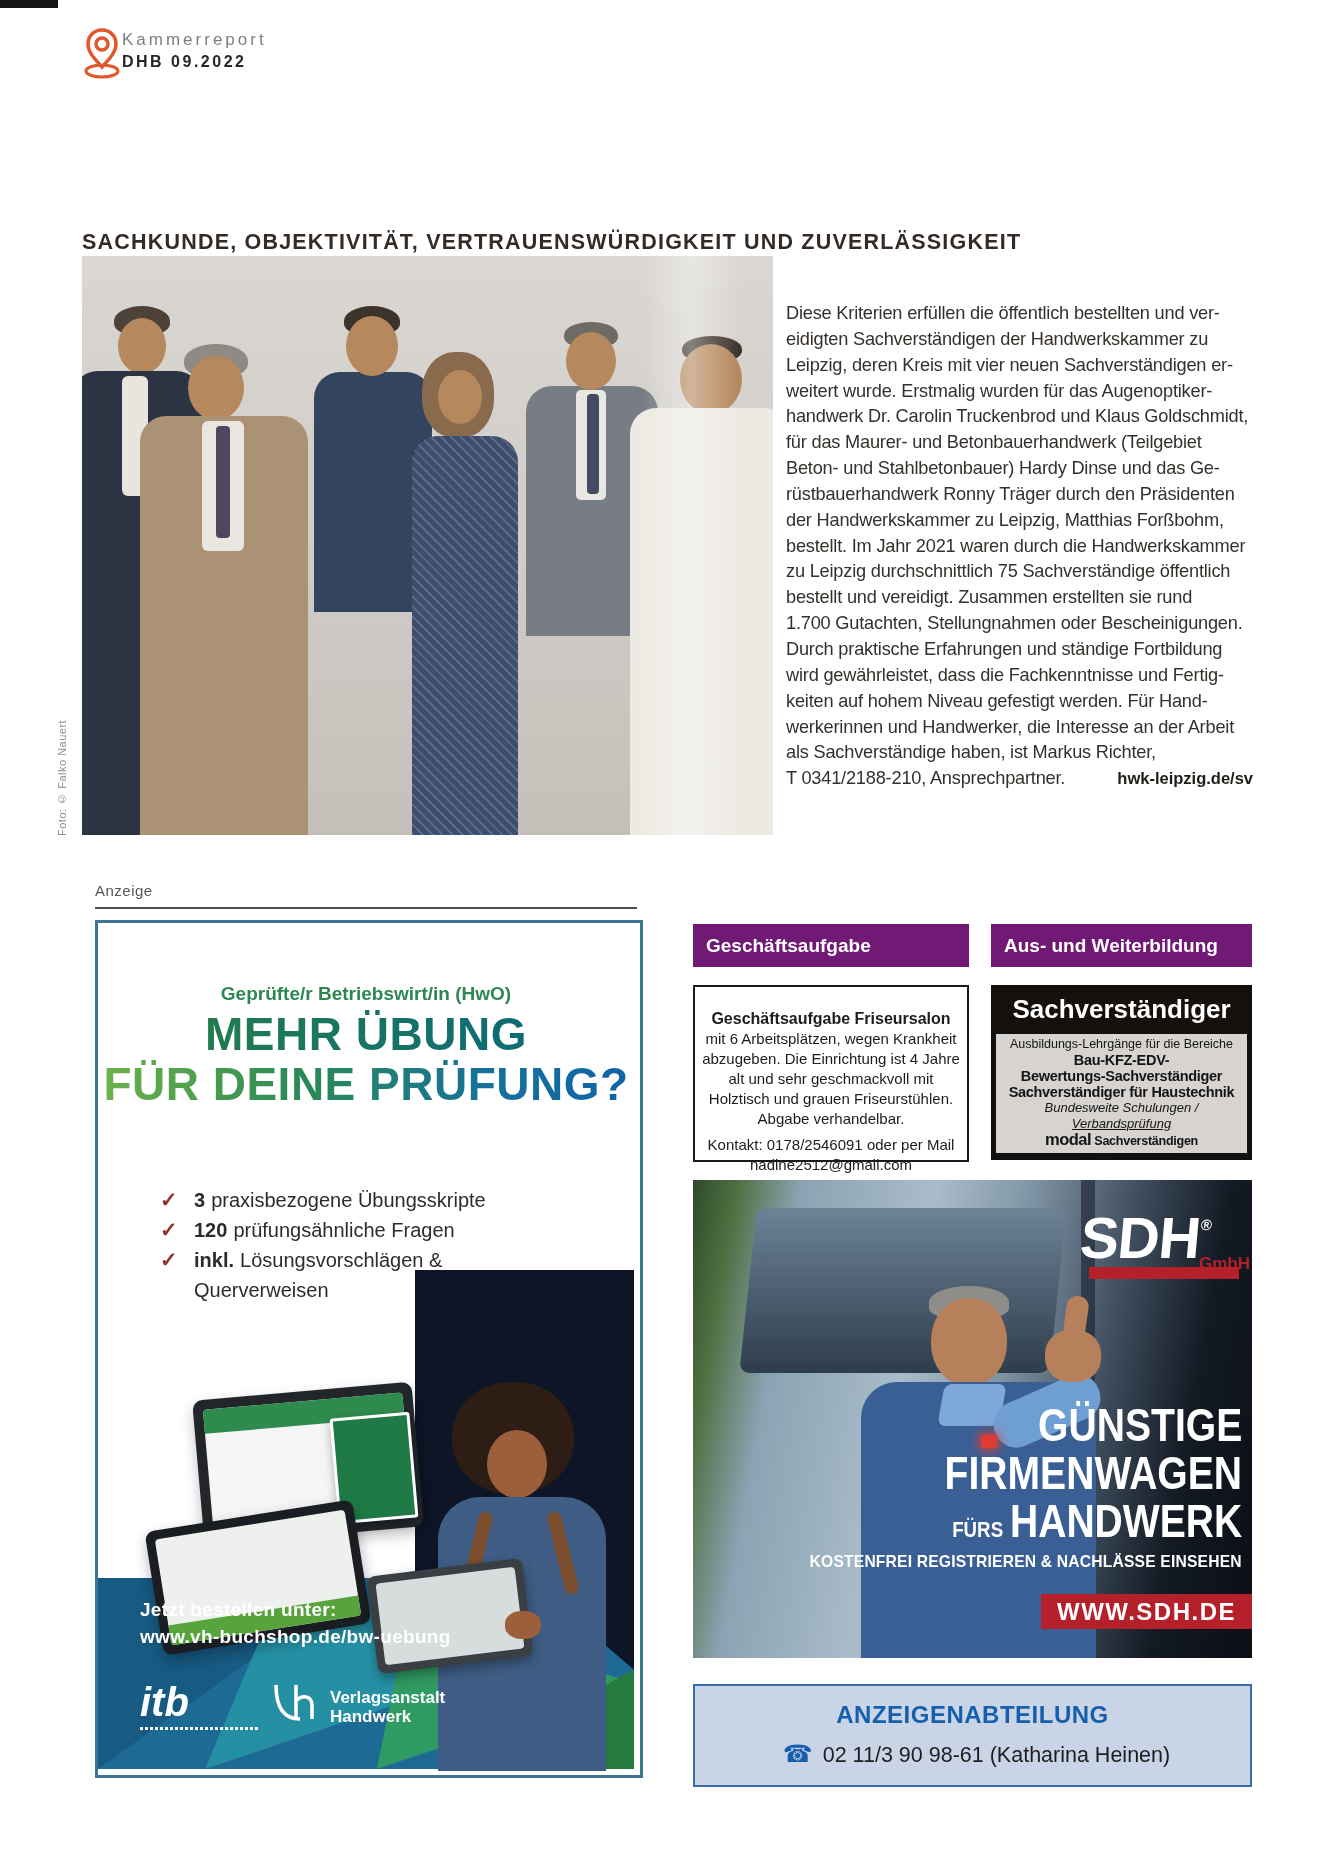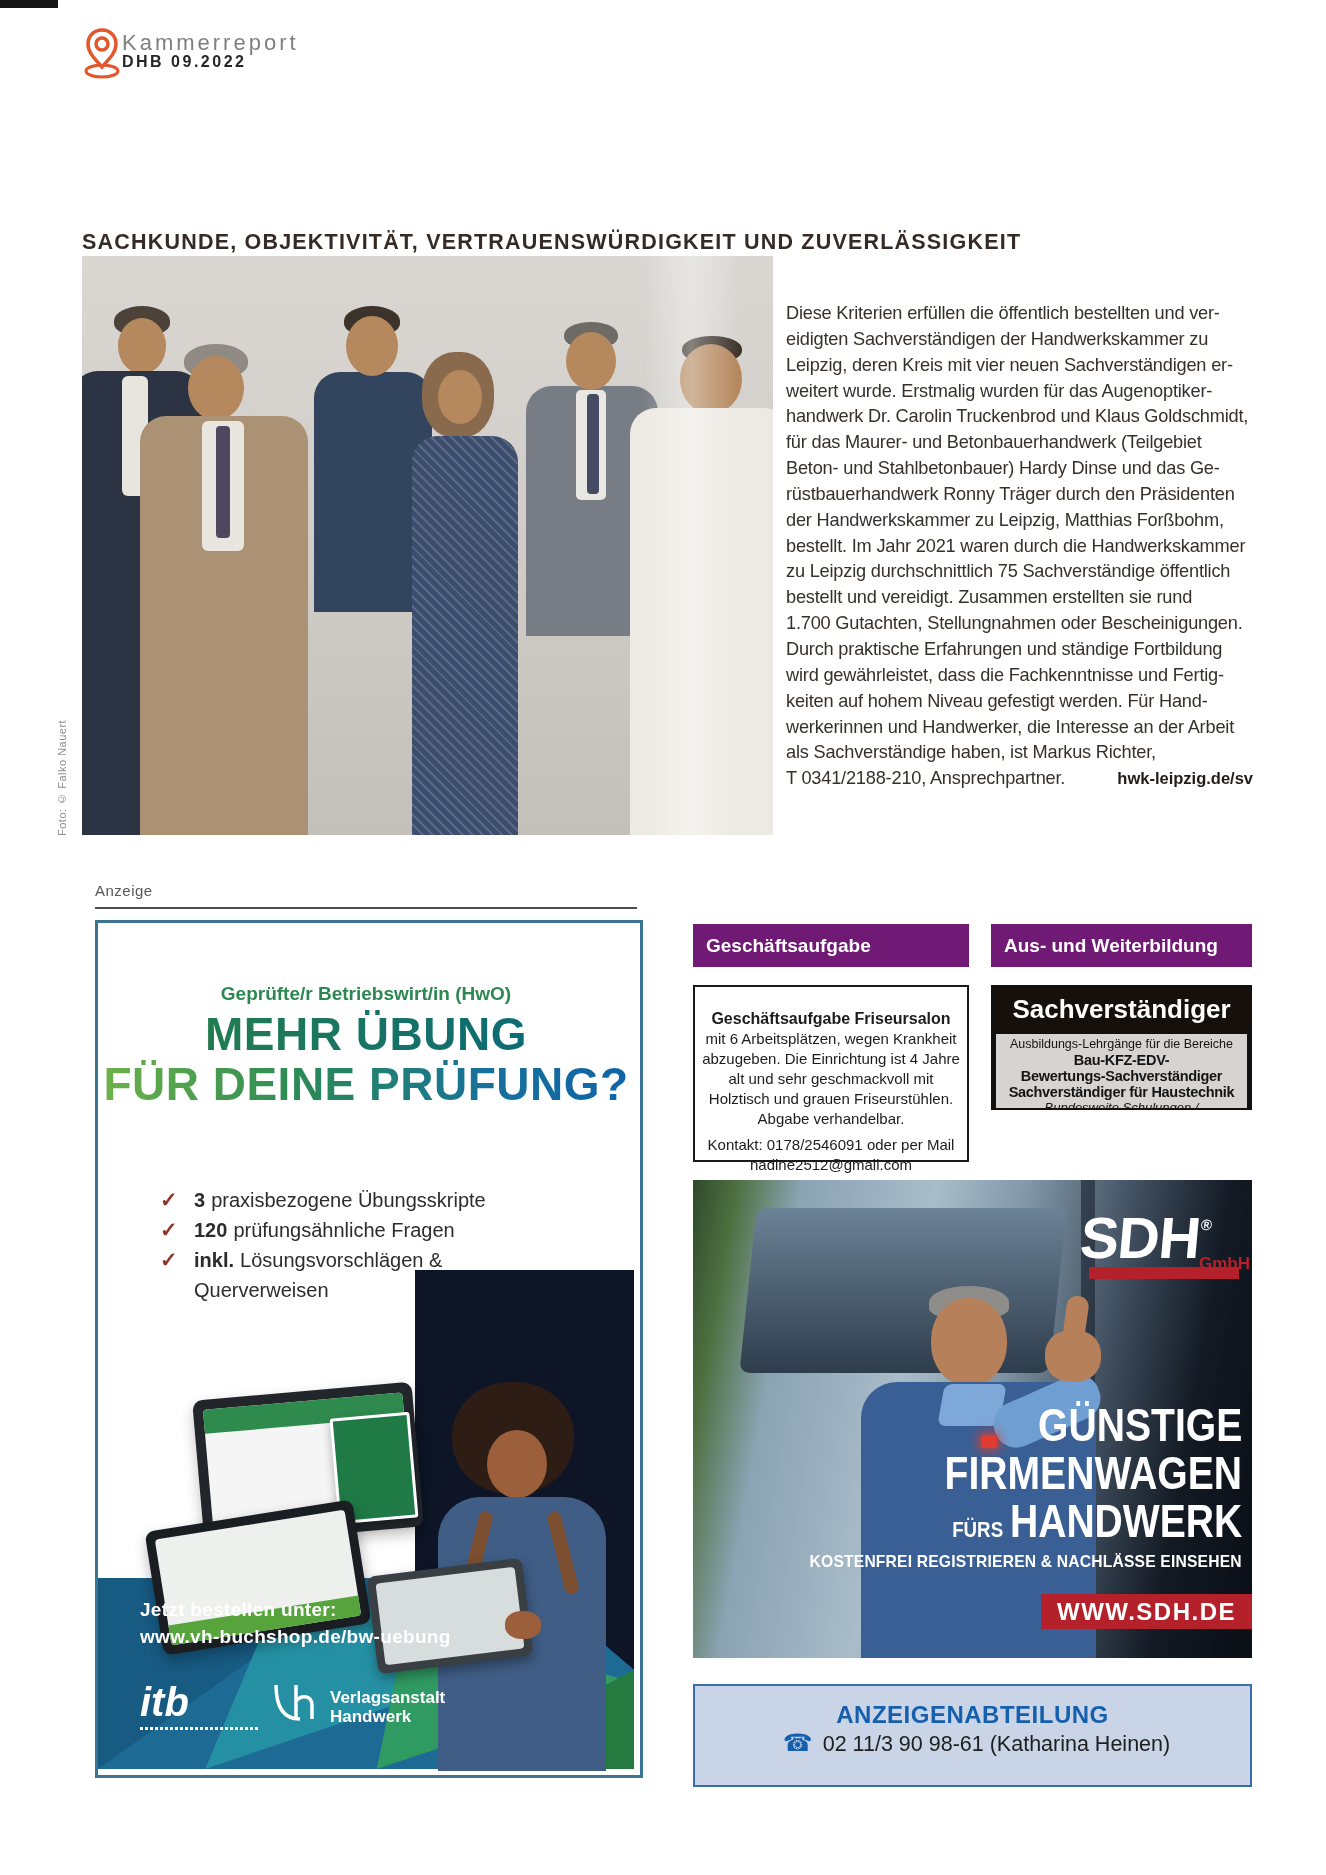--- a/index.html
+++ b/index.html
@@ -3,21 +3,21 @@
 <meta charset="utf-8">
 <style>
   html,body{margin:0;padding:0;background:#ffffff;}
   .page{position:relative;width:1326px;height:1875px;background:#fff;overflow:hidden;
         font-family:"Liberation Sans",sans-serif;color:#2b2b2b;}
   .abs{position:absolute;}
 
   
   .edge-bar{left:0;top:39;width:58px;height:8px;background:#151515;}
   .brand-pin{left:82;left:82px;top:26px;}
-  .brand-name{left:122px;top:30px;font-size:22px;letter-spacing:3px;color:#7f7f7f;}
+  .brand-name{left:122px;top:30px;font-size:17px;letter-spacing:3px;color:#7f7f7f;}
   .brand-issue{left:122px;top:53px;font-size:16px;font-weight:700;letter-spacing:2.5px;color:#262626;}
 
   
   .headline{left:82px;top:230px;width:1100px;font-size:21.5px;font-weight:800;
             letter-spacing:1.2px;color:#352b26;}
   .photo{left:82px;top:256px;width:691px;height:579px;overflow:hidden;
          background:linear-gradient(180deg,#dad7d3 0%,#cfccc7 55%,#c3c0b9 100%);}
   .photo::after{content:'';position:absolute;right:34px;top:0;width:96px;height:100%;
          background:linear-gradient(90deg,rgba(255,255,255,0),rgba(255,255,255,.38),rgba(255,255,255,0));}
   .ph-head{position:absolute;background:#b5885e;border-radius:50%;}
@@ -122,21 +122,21 @@
 
   
   .box-geschaeft{left:693px;top:985px;width:276px;height:177px;border:2px solid #1a1a1a;
                  background:#fff;box-sizing:border-box;text-align:center;padding-top:9px;color:#1c1c1c;}
   .bg-title{font-weight:700;font-size:16px;line-height:21px;margin-top:12px;}
   .bg-lines div{font-size:15px;line-height:20px;}
   .bg-contact{margin-top:6px;}
   .bg-contact div{font-size:15px;line-height:20px;}
 
   
-  .box-modal{left:991px;top:985px;width:261px;height:125px;background:#111;box-sizing:border-box;
+  .box-modal{left:991px;top:985px;width:261px;height:175px;background:#111;box-sizing:border-box;
              border:2px solid #111;text-align:center;overflow:hidden;}
   .modal-header{background:#15100c;color:#fff;font-weight:700;font-size:26px;line-height:44px;height:44px;}
   .modal-body{margin:2px;border:1px solid #111;background:#d6d3d0;color:#141414;padding-top:3px;height:121px;box-sizing:border-box;}
   .modal-intro{font-size:12.5px;line-height:15px;}
   .modal-areas div{font-weight:700;font-size:14.5px;line-height:16px;letter-spacing:-.3px;}
   .modal-schulungen{font-style:italic;font-size:13px;line-height:15.5px;}
   .modal-schulungen .u{text-decoration:underline;}
   .modal-brandline{font-size:12.6px;font-weight:700;line-height:16.5px;letter-spacing:-.3px;}
   .modal-brand{font-size:16.5px;font-weight:800;letter-spacing:-.5px;}
 
@@ -168,21 +168,21 @@
   .sdh-h3-small{font-size:22px;font-weight:800;margin-right:8px;}
   .sdh-sub{position:absolute;right:10px;top:372px;color:#fff;font-weight:800;font-size:17px;
            letter-spacing:.2px;transform:scaleX(.92);transform-origin:100% 50%;white-space:nowrap;}
   .sdh-redbar{position:absolute;left:348px;top:414px;width:211px;height:35px;background:#b5212b;
               color:#fff;font-weight:800;font-size:24px;letter-spacing:1.5px;line-height:35px;text-align:center;}
 
   
   .box-anz{left:693px;top:1684px;width:559px;height:103px;background:#c9d5e7;border:2px solid #3a6bad;
            box-sizing:border-box;text-align:center;}
   .anz-title{margin-top:15px;color:#155fad;font-weight:800;font-size:24px;letter-spacing:.5px;}
-  .anz-phone{margin-top:0;font-size:21.5px;color:#1d1d1d;padding-left:8px;}
+  .anz-phone{margin-top:11px;font-size:21.5px;color:#1d1d1d;padding-left:8px;}
   .anz-phone .ph-ic{color:#155fad;font-size:24px;margin-right:10px;}
 </style>
 </head>
 <body>
 
 <div class="page">
 
   <div class="abs edge-bar"></div>
   <div class="abs brand-pin">
     <svg width="40" height="54" viewBox="0 0 40 54">

